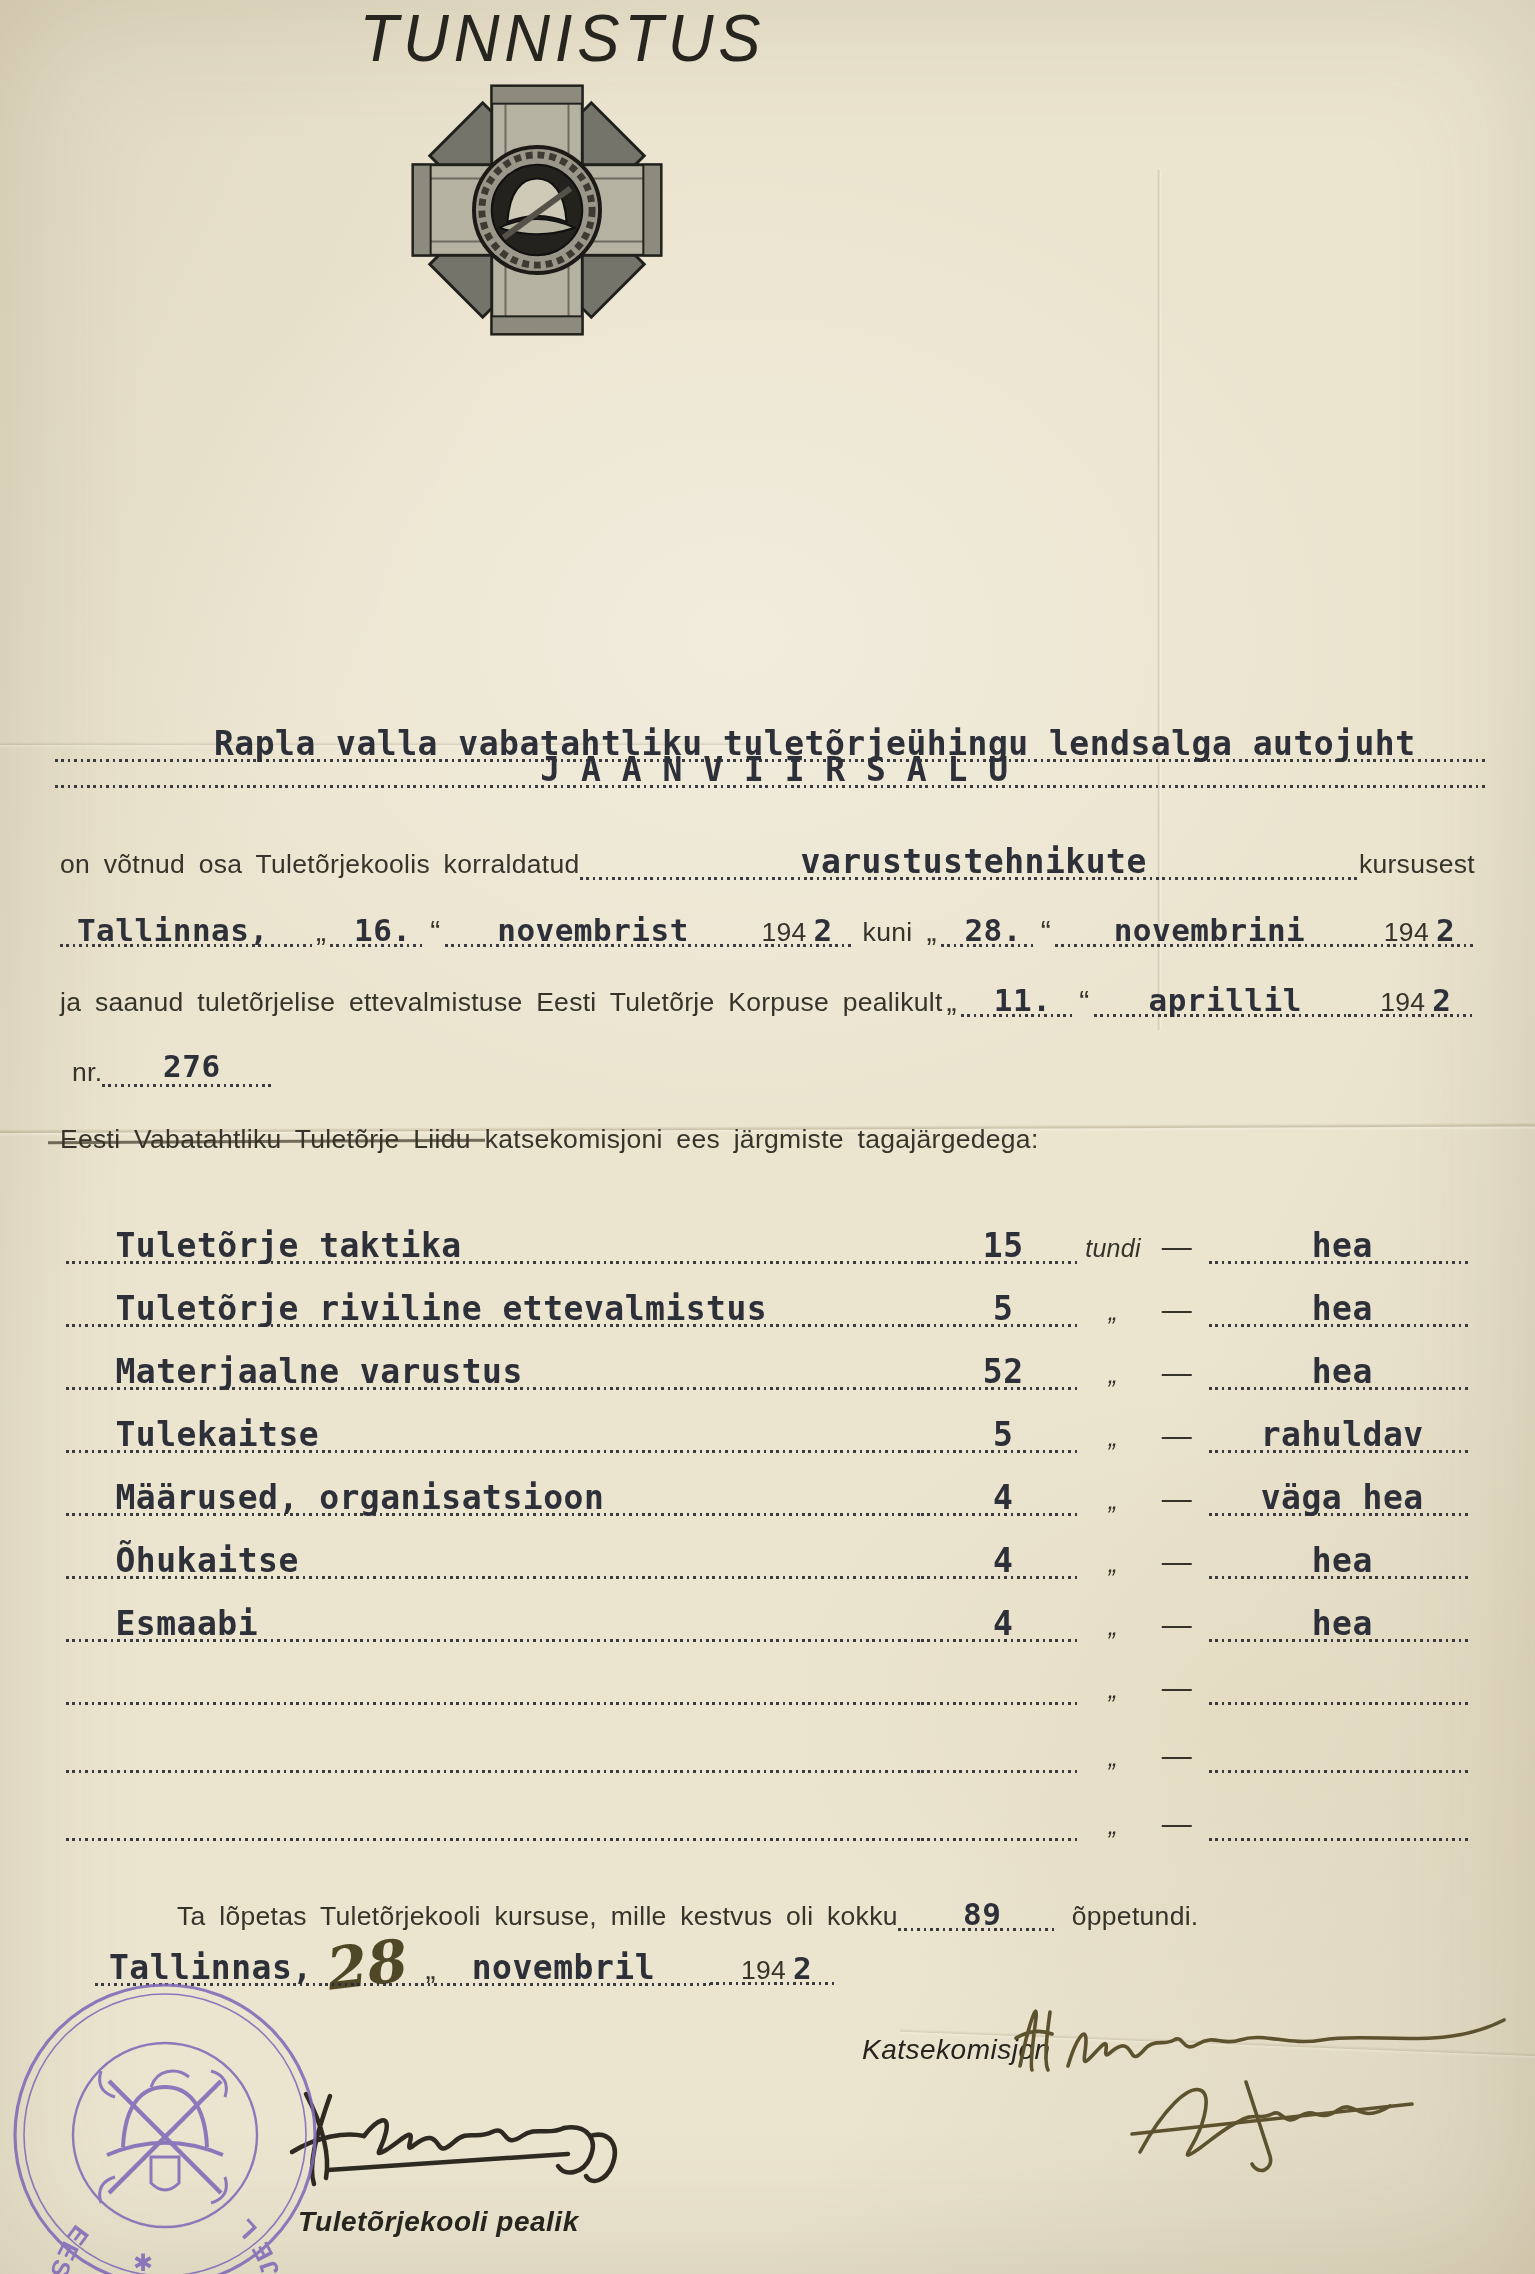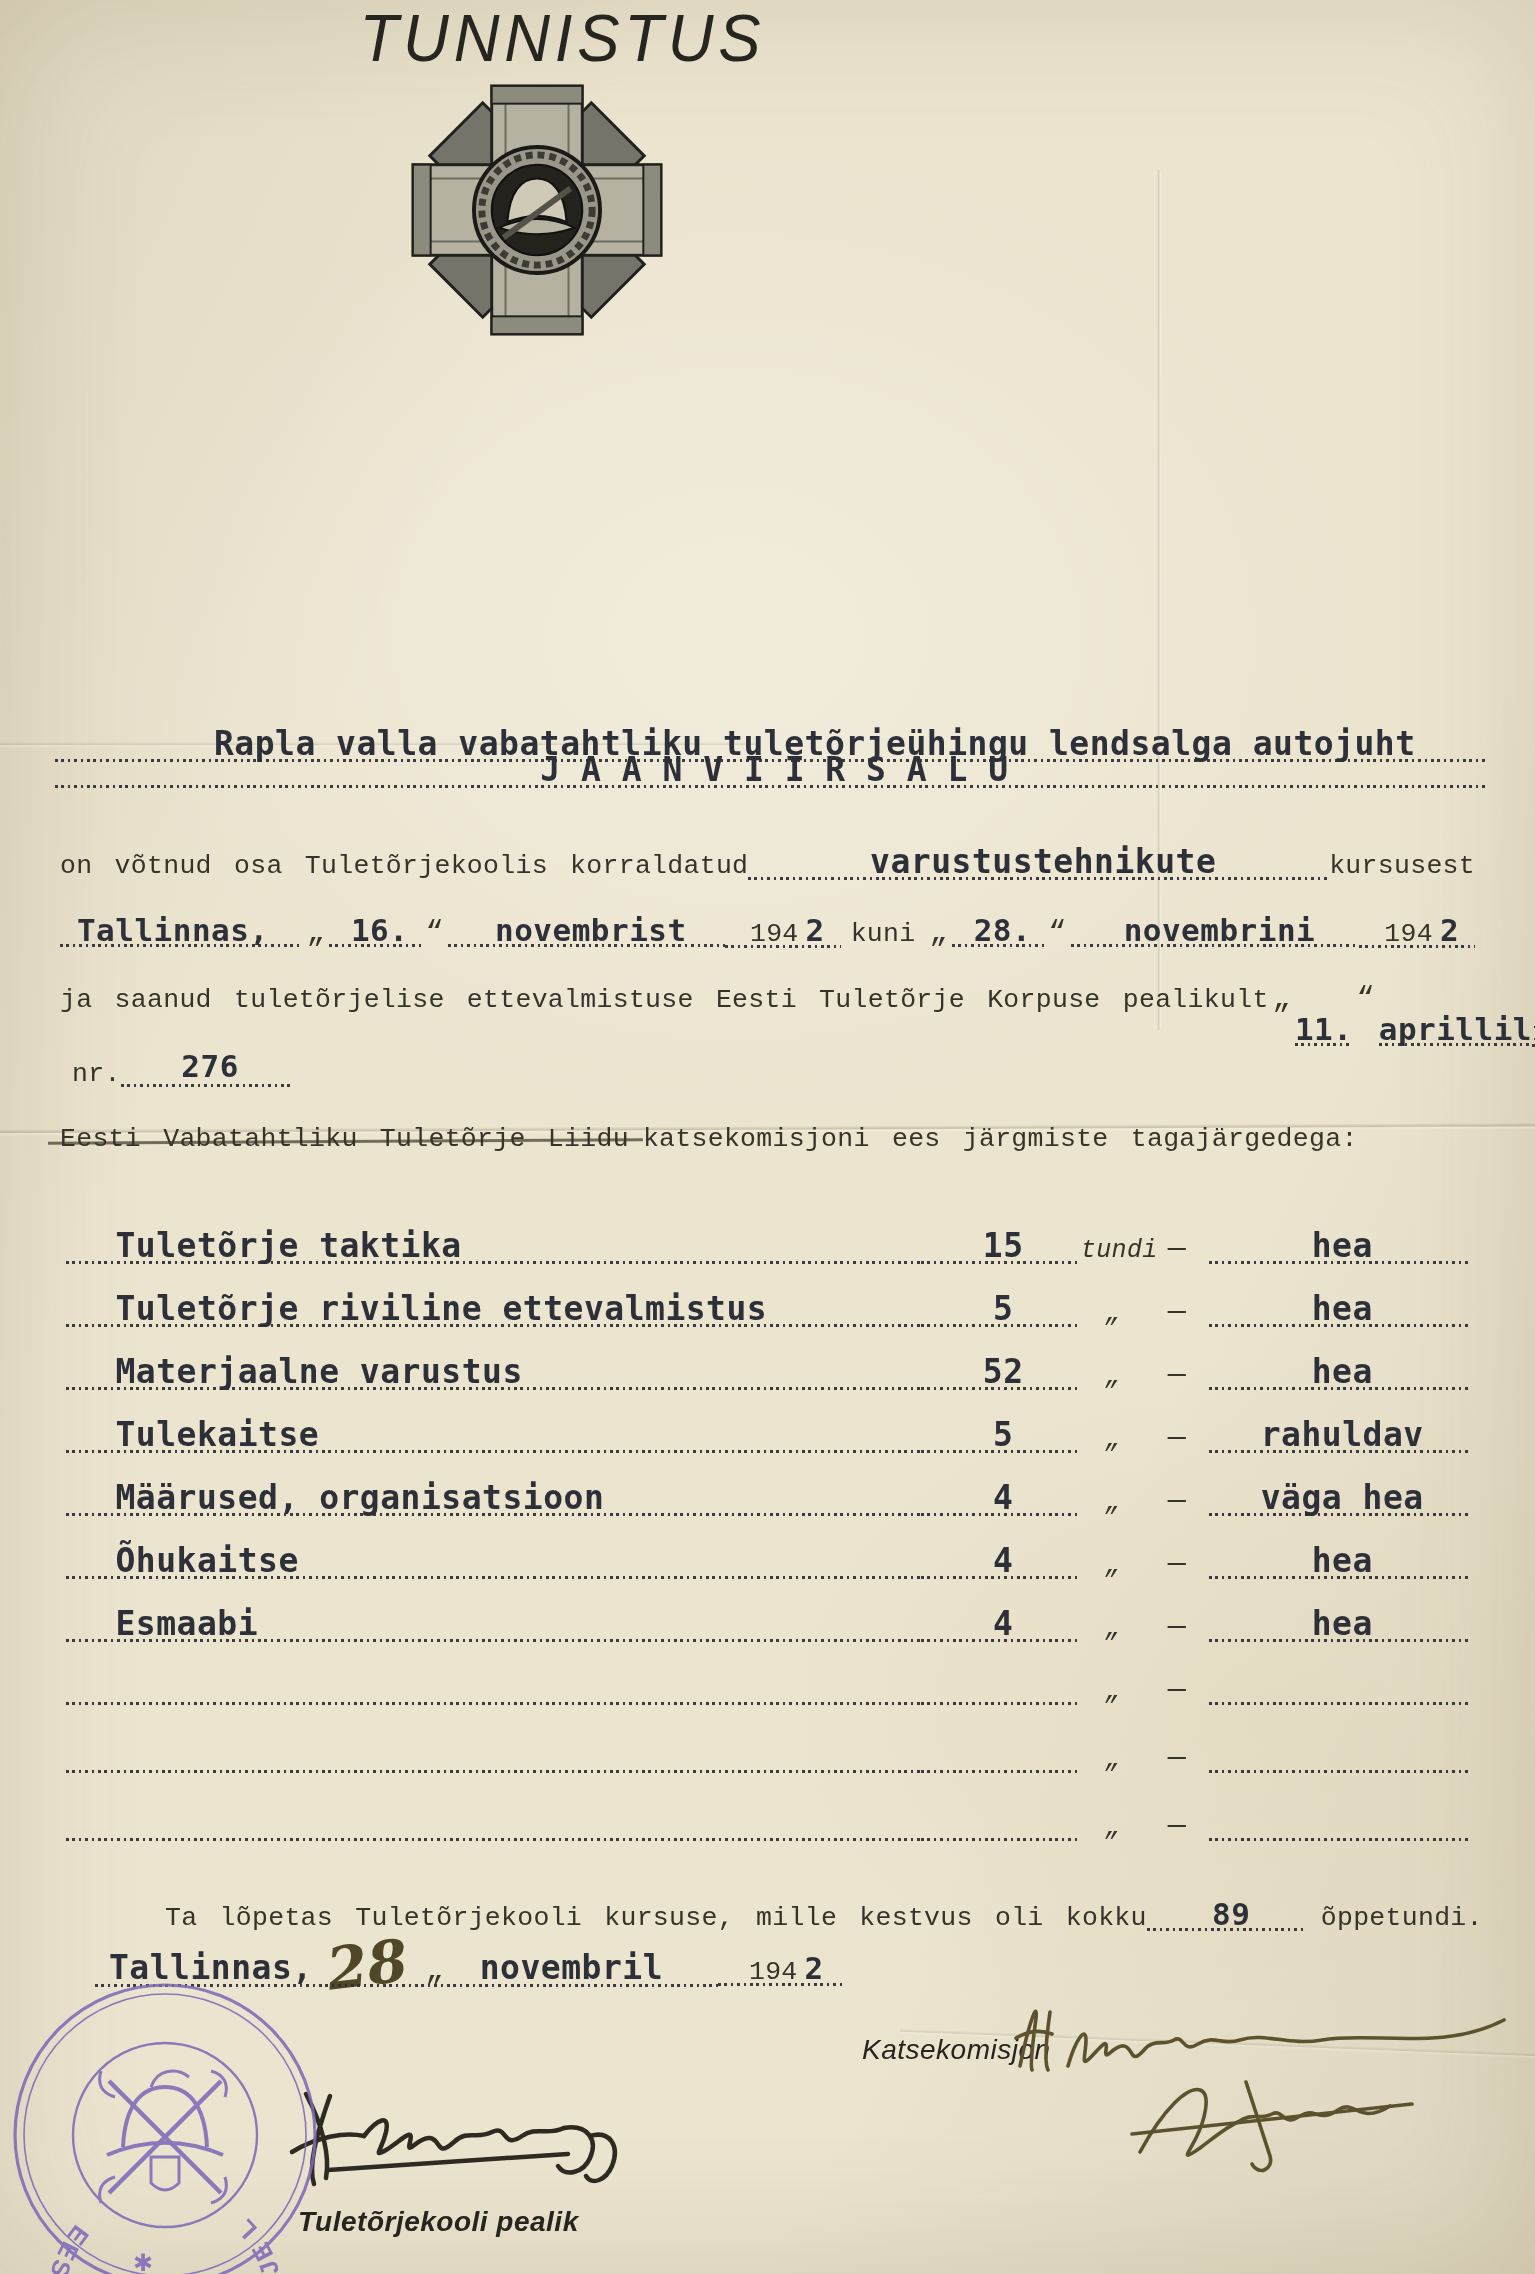--- a/index.html
+++ b/index.html
@@ -9,21 +9,21 @@
       radial-gradient(ellipse 900px 700px at 48% 28%, rgba(255,255,252,.30), rgba(255,255,252,0) 70%),
       radial-gradient(ellipse 700px 500px at 80% 75%, rgba(214,200,160,.18), rgba(214,200,160,0) 70%),
       linear-gradient(115deg, rgba(120,104,66,.10), rgba(120,104,66,0) 26%),
       linear-gradient(295deg, rgba(120,104,66,.12), rgba(120,104,66,0) 30%),
       #ebe4cf;
     overflow:hidden;
     font-family:"Liberation Sans", sans-serif;
     box-shadow: inset 0 0 140px rgba(110,92,52,.18);
   }
   
-  .printed { font-family:Liberation Mono, monospace; color:#36332b; font-size:26.5px; word-spacing:6px; letter-spacing:.3px; white-space:nowrap; }
+  .printed { font-family:Liberation Sans, sans-serif; color:#36332b; font-size:26.5px; word-spacing:6px; letter-spacing:.3px; white-space:nowrap; }
   .typed   { font-family:"DejaVu Sans Mono","Liberation Mono",monospace; font-weight:700; color:#2e3039; font-size:33px; letter-spacing:.5px; white-space:nowrap; }
   .typed.sm { font-size:31px; }
   .title {
     position:absolute; left:0; top:550; width:1125px; text-align:center;
     font-family:"Liberation Sans", sans-serif; font-style:italic; font-weight:400;
     font-size:66px; letter-spacing:5px; color:#26251f; transform:scaleX(.96);
   }
   
   .dl { position:relative; }
   .dl::before { content:"\00a0"; display:inline; width:0; }
@@ -54,21 +54,21 @@
   .table { position:absolute; left:66px; top:1210px; width:1405px; }
   .trow { display:flex; align-items:baseline; height:63px; padding-top:16px; box-sizing:border-box; }
   .trow.empty { height:68px; }
   .cell.subj { flex:1 1 0; text-align:left; }
   .cell.subj .typed { padding-left:45px; }
   .cell.hrs  { width:160px; text-align:center; }
   .cell.unit { width:64px; text-align:center; font-style:italic; font-size:25px; }
   .cell.tdash{ width:64px; text-align:center; font-size:30px; }
   .cell.grade{ width:262px; text-align:center; }
   
-  .summary { left:165px; top:1896px; }
+  .summary { left:177px; top:1896px; }
   .summary .hrsfill { width:160px; }
   .dateline { left:95px; top:1948px; }
   .date-main { display:inline-flex; align-items:baseline; gap:14px; padding-right:55px; }
   .date-year { padding:0 22px; }
   .hw28 { font-family:"DejaVu Serif","Liberation Serif",serif; font-style:italic; font-weight:700;
     font-size:58px; color:#4f4726; transform:rotate(-7deg); display:inline-block; position:relative; top:6px; line-height:0; }
   .commission { left:862px; top:2034px; font-weight:400; font-style:italic; font-size:28px; color:#26241e; letter-spacing:.5px; }
   .principal  { left:298px; top:2206px; font-weight:700; font-style:italic; font-size:28px; color:#26241e; letter-spacing:.5px; }
   
   .crease { position:absolute; pointer-events:none; }

